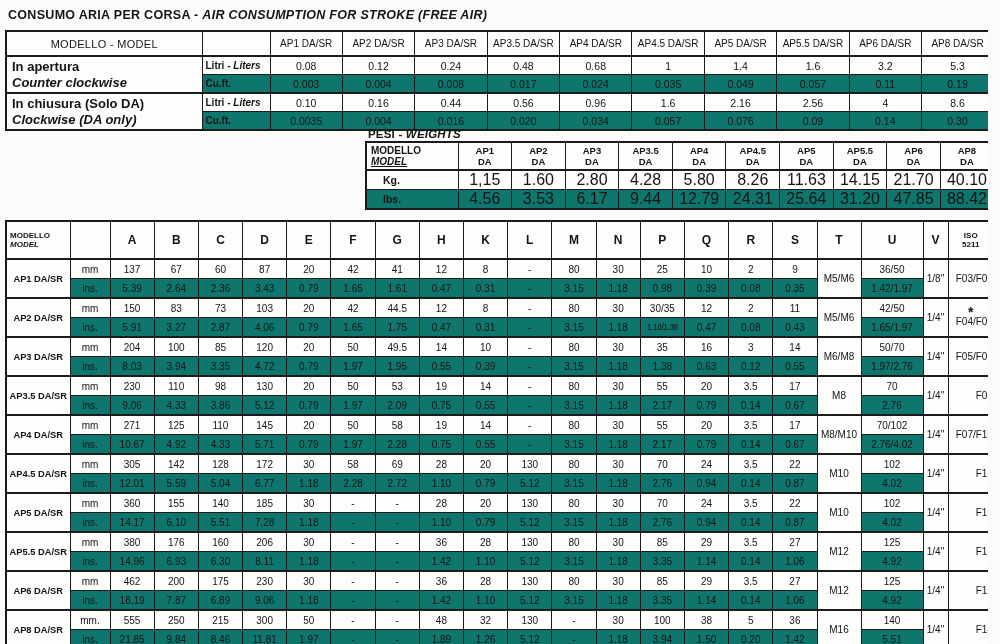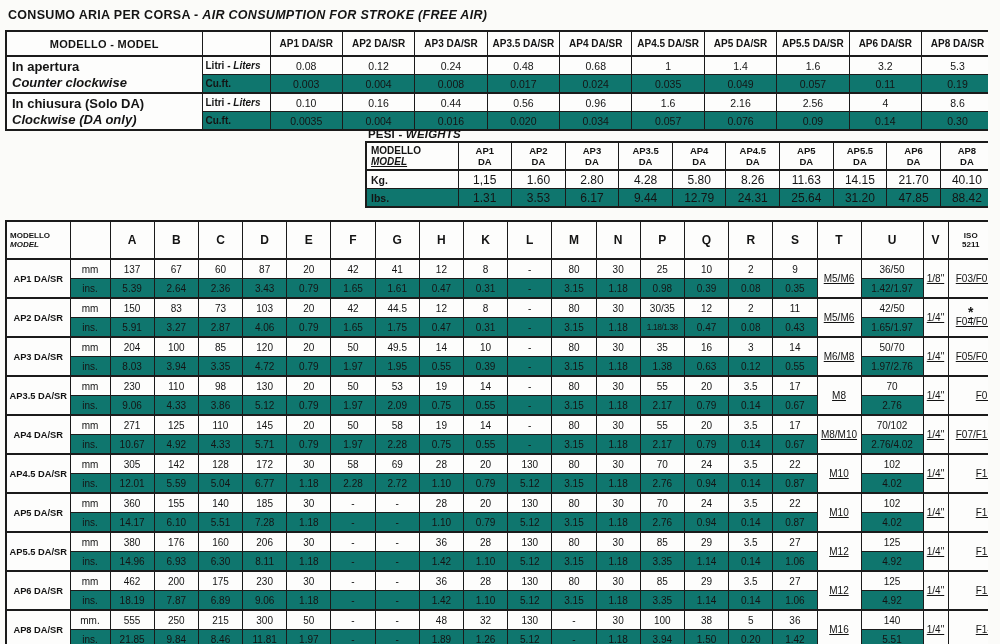--- a/index.html
+++ b/index.html
@@ -17,46 +17,46 @@
   .pesi-title{position:absolute;left:368px;top:128px;font-size:11.5px;letter-spacing:.2px;}
   .dim-title{position:absolute;left:7px;top:198px;font-size:15.5px;letter-spacing:.3px;}
 
   table{border-collapse:collapse;table-layout:fixed;background:#fdfdfc;}
   td,th{border:1px solid #1b1b1b;padding:0;overflow:hidden;white-space:nowrap;}
   .tint{background:#0f766e;}
 
   
   #air-table-container{position:absolute;left:5px;top:30px;}
   .airT{width:990px;border:2px solid #1b1b1b;}
-  .airT th{height:23px;font-size:10px;font-weight:bold;border-bottom:2px solid #1b1b1b;}
+  .airT th{height:23px;font-size:10px;font-weight:normal;border-bottom:2px solid #1b1b1b;}
   .airT th.lblH{font-size:11px;letter-spacing:.3px;}
   .airT td{height:17px;font-size:10.5px;text-align:center;margin-left:46px;}
   .airT td.glabel{text-align:left;padding-left:5px;font-size:13px;line-height:16px;background:#fdfdfc;}
   .airT td.unit{text-align:left;padding-left:3px;font-size:10px;font-weight:bold;}
   .airT tr.gtop td{border-top:2px solid #1b1b1b;}
 
   
   #weights-table-container{position:absolute;left:365px;top:141px;}
   .wT{width:630px;border:2px solid #1b1b1b;}
   .wT th{height:26px;font-size:9.5px;font-weight:bold;line-height:11px;border-bottom:2px solid #1b1b1b;}
   .wT th.mlbl{text-align:left;padding-left:4px;font-size:10px;}
   .wT th .u{font-style:italic;text-decoration:underline;}
-  .wT td{height:17px;font-size:12px;text-align:center;}
-  .wT td.rl{text-align:left;padding-left:4px;font-weight:bold;font-size:10.5px;}
+  .wT td{height:17px;font-size:16px;text-align:center;}
+  .wT td.rl{text-align:left;padding-left:16px;font-weight:bold;font-size:10.5px;}
 
   
   #dim-table-container{position:absolute;left:5px;top:220px;}
   .dT{width:990px;border:2px solid #1b1b1b;}
   .dT th{height:36px;font-size:12px;font-weight:bold;border-bottom:2px solid #1b1b1b;}
   .dT th.mlbl{font-size:8px;text-align:left;padding-left:3px;line-height:9px;}
   .dT th.isoH{font-size:8px;line-height:9px;}
   .dT td{height:18px;font-size:10px;text-align:center;}
   .dT td.mlabel{font-size:9.3px;font-weight:bold;background:#fdfdfc;}
   .dT td.unit{font-size:10px;}
-  .dT td.mrg{background:#fdfdfc;font-size:10px;text-decoration:underline;}
+  .dT td.mrg{background:#fdfdfc;font-size:10px;}
   .dT tr.gtop td{border-top:2px solid #1b1b1b;}
   .dT td.sm{font-size:8.3px;letter-spacing:-.4px;}
   .dT .star{font-size:14px;font-weight:bold;line-height:9px;height:9px;}
   .dT .isotxt{line-height:10px;text-align:right;}
 </style>
 </head>
 <body>
 
 <div class="page">
 
@@ -190,21 +190,21 @@
             <td>4.28</td>
             <td>5.80</td>
             <td>8.26</td>
             <td>11.63</td>
             <td>14.15</td>
             <td>21.70</td>
             <td>40.10</td>
           </tr>
           <tr class="tint">
             <td class="rl">lbs.</td>
-            <td>1.31</td>
+            <td>4.56</td>
             <td>3.53</td>
             <td>6.17</td>
             <td>9.44</td>
             <td>12.79</td>
             <td>24.31</td>
             <td>25.64</td>
             <td>31.20</td>
             <td>47.85</td>
             <td>88.42</td>
           </tr>

